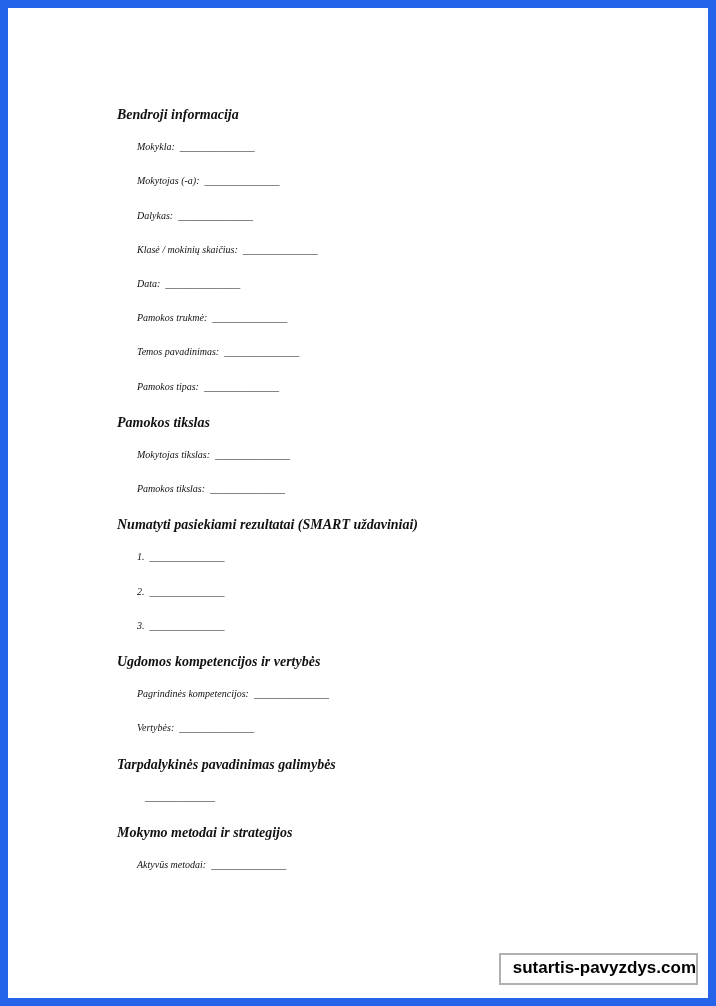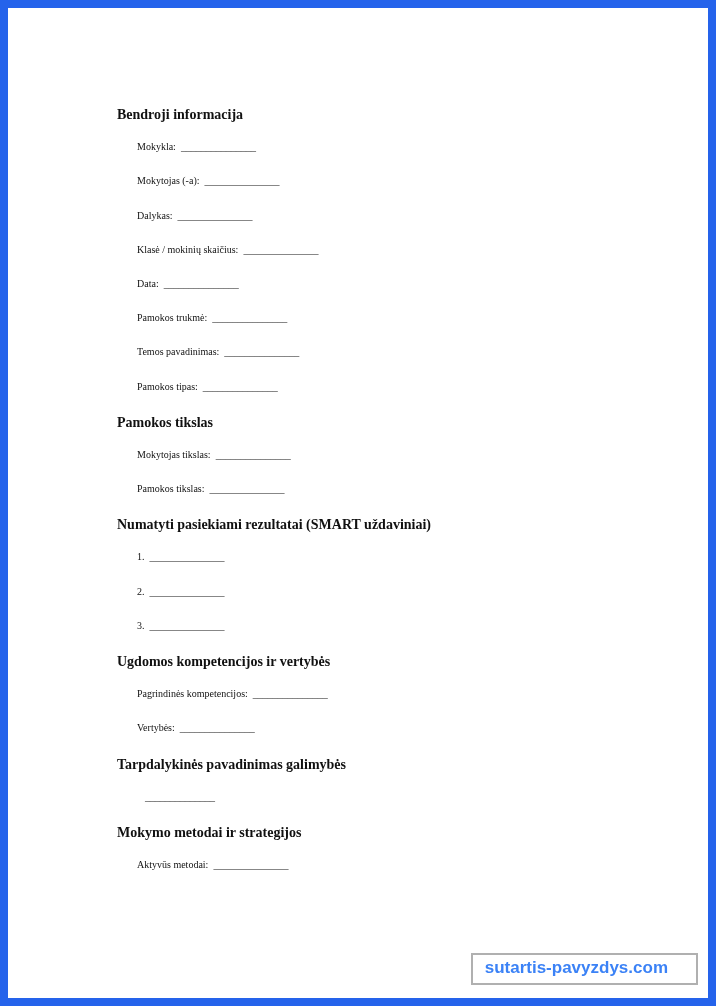--- a/index.html
+++ b/index.html
@@ -15,20 +15,21 @@
     position:absolute;
     inset:0;
     border:8px solid var(--frame-color, #2563eb);
     background:#ffffff;
   }
   .doc {
     position:absolute;
     top:99px;
     left:109px;
     right:20px;
+    font-style:italic;
   }
   .line {
     height:34.2px;
     font-size:10px;
     white-space:nowrap;
   }
   .line.heading {
     font-weight:bold;
     font-size:14px;
   }
@@ -37,25 +38,25 @@
   }
   .blank {
     margin-left:5px;
   }
   .watermark {
     position:absolute;
     right:10px;
     bottom:13px;
     background:#ffffff;
     border:2px solid var(--wm-border, #b0b0b0);
-    padding:3px 28px 5px 12px;
+    padding:3px 0 5px 12px;
     font-family:"Liberation Sans", sans-serif;
     font-weight:bold;
     font-size:17px;
-    color:#3b82f6;
+    color:#000000;
     line-height:1.2;
   }
 </style>
 </head>
 <body>
 
 <div class="frame">
   <div class="doc">
 
     <div class="line heading">Bendroji informacija</div>

